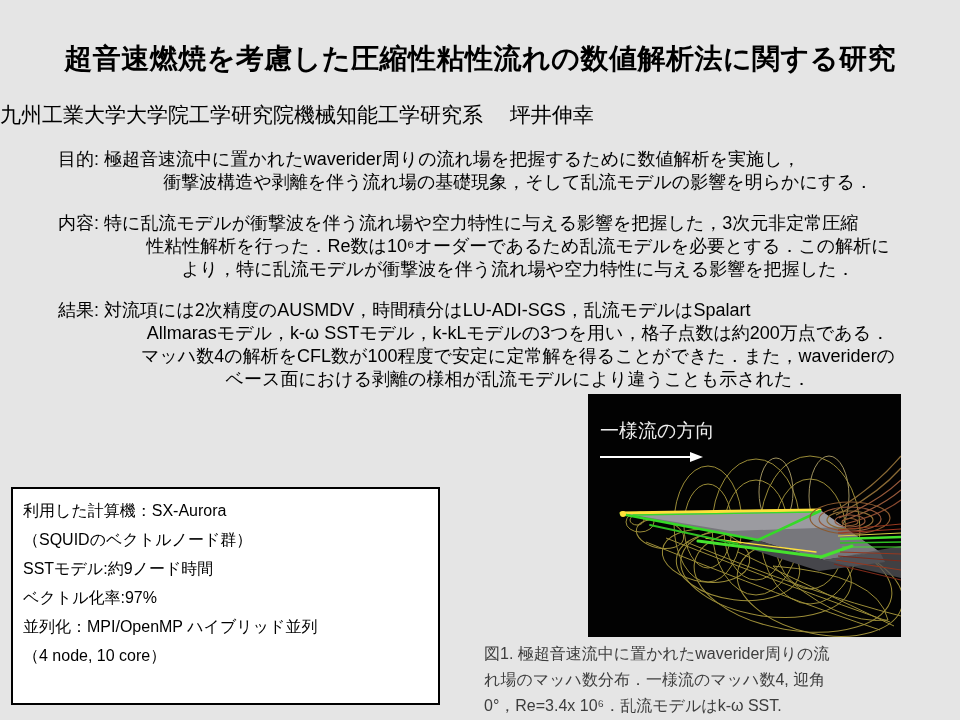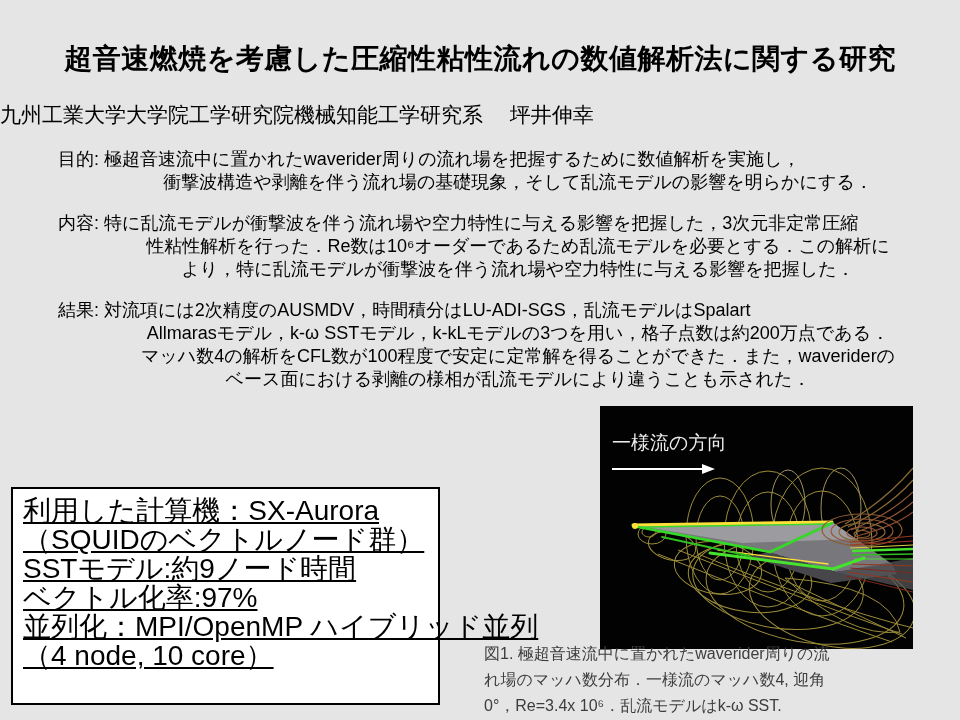--- a/index.html
+++ b/index.html
@@ -20,24 +20,24 @@
   .abstract{
     position:absolute;left:58px;top:148px;width:890px;
     font-size:18px;line-height:23px;
   }
   .para{margin:0 0 18px 0;}
   .line{display:block;white-space:nowrap;}
   .line.cont{padding-left:30px;text-align:center;}
   .compute-box{
     position:absolute;left:11px;top:487px;width:405px;height:202px;
     border:2px solid #000;padding:7px 10px 5px 10px;
-    font-size:28px;line-height:29px;background:#fff;text-decoration:underline;
+    font-size:16px;line-height:29px;background:#fff;
   }
   .compute-box .line{white-space:nowrap;}
-  .cfd-figure{position:absolute;left:588px;top:394px;width:313px;height:211px;margin:12px;}
+  .cfd-figure{position:absolute;left:588px;top:394px;width:313px;height:211px;margin:0;}
   .cfd-figure svg{display:block;}
   .caption{
     position:absolute;left:484px;top:641px;width:476px;
     font-size:16px;line-height:26px;color:#3d3d3d;
   }
   .caption .line{white-space:nowrap;}
 </style>
 </head>
 <body>
 

